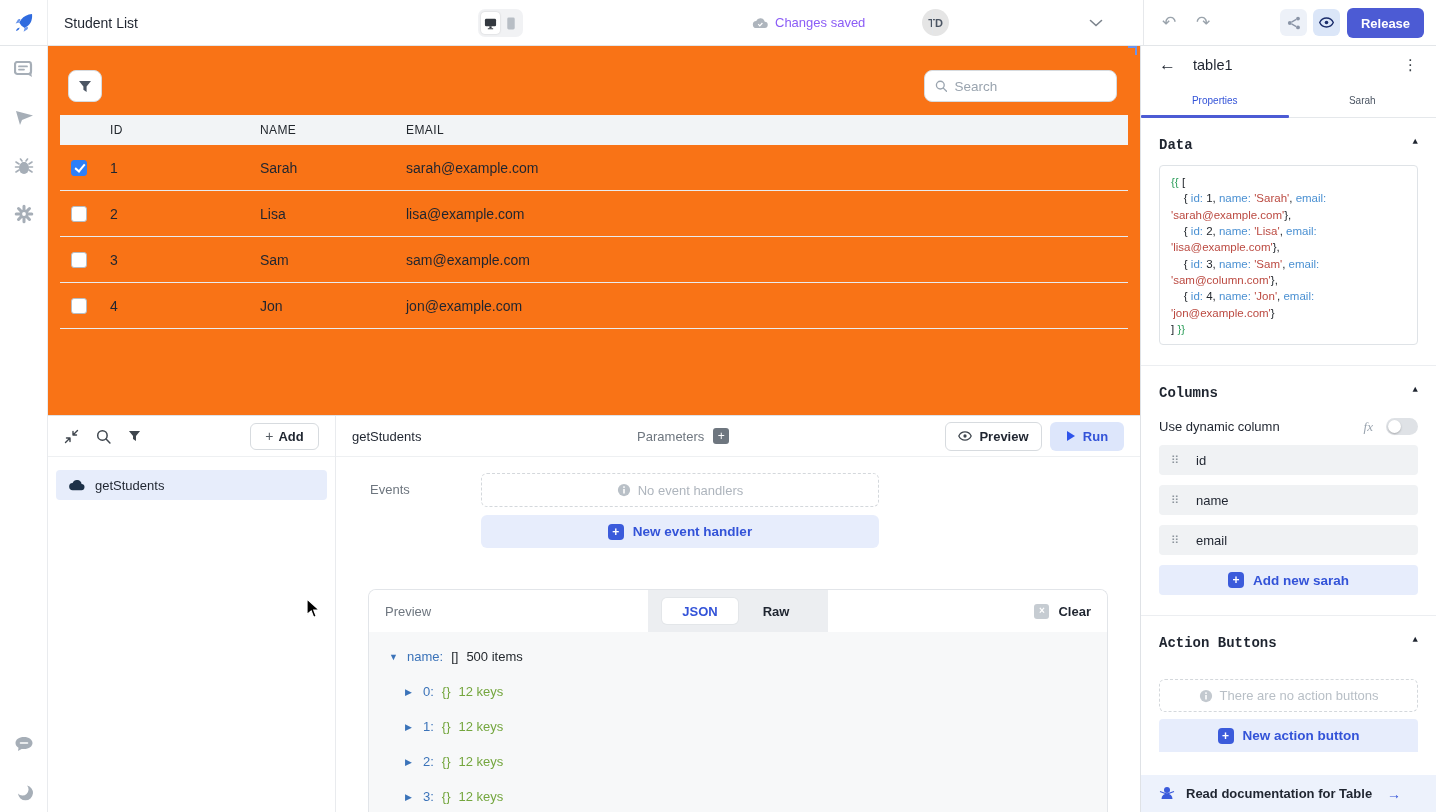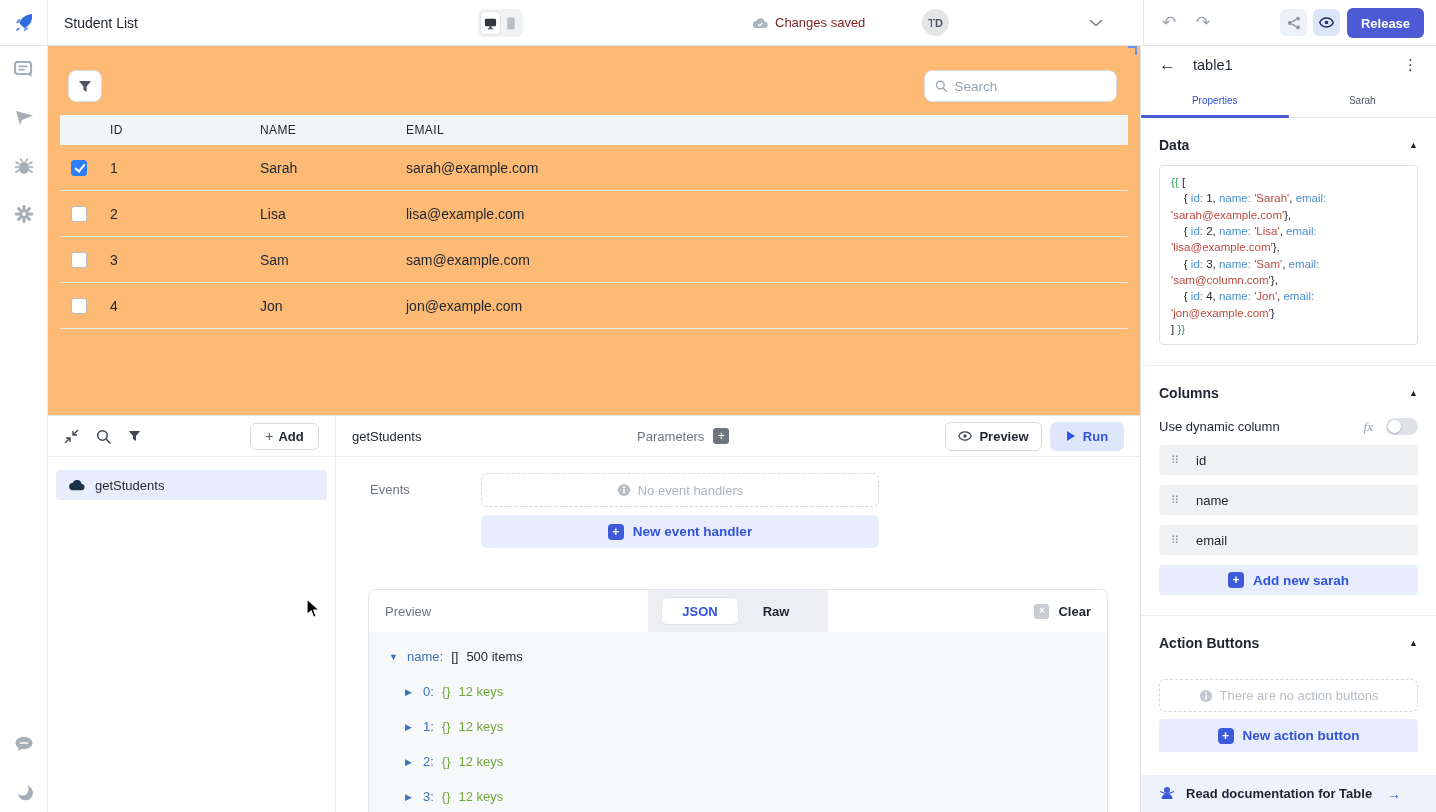--- a/index.html
+++ b/index.html
@@ -8,38 +8,38 @@
   #app { position:relative; width:1436px; height:812px; background:#fff; overflow:hidden; }
   svg { display:block; }
 
   
   .topbar { position:absolute; top:0; left:0; right:0; height:46px; background:#fff; border-bottom:1px solid #e3e6e9; z-index:10; }
   .logo-box { position:absolute; left:0; top:0; width:48px; height:45px; display:flex; align-items:center; justify-content:center; border-right:1px solid #eceef0; }
   .app-title { position:absolute; left:64px; top:0; height:45px; display:flex; align-items:center; font-size:14px; font-weight:500; }
   .device-toggle { position:absolute; left:478px; top:9px; width:45px; height:28px; background:#f1f2f4; border-radius:7px; display:flex; align-items:center; padding:3px; gap:2px; }
   .device-btn { width:20px; height:22px; border-radius:4px; display:flex; align-items:center; justify-content:center; }
   .device-btn.active { background:#fff; box-shadow:0 0 2px rgba(0,0,0,.18); }
-  .changes { position:absolute; left:752px; top:0; height:45px; display:flex; align-items:center; gap:7px; color:#7f1d1d; font-size:13px; }
+  .changes { position:absolute; left:752px; top:0; height:45px; display:flex; align-items:center; gap:7px; color:#8b5cf6; font-size:13px; }
   .avatar { position:absolute; left:922px; top:9px; width:27px; height:27px; border-radius:50%; background:#e5e5e5; color:#4b5563; font-size:11px; font-weight:700; display:flex; align-items:center; justify-content:center; }
   .tb-vdiv { position:absolute; top:11px; width:1px; height:23px; background:#e3e6e9; }
   .version { position:absolute; left:962px; top:0; height:45px; display:flex; align-items:center; gap:6px; font-size:13px; }
   .chevron-dd { position:absolute; left:1089px; top:0; height:45px; display:flex; align-items:center; color:#7b838c; }
   .tb-vdiv2 { position:absolute; left:1143px; top:0; width:1px; height:45px; background:#e6e8eb; }
   .histbtn { position:absolute; top:0; height:45px; display:flex; align-items:center; color:#9aa3ac; font-size:17px; }
   .icon-btn { position:absolute; top:9px; width:27px; height:27px; border-radius:6px; display:flex; align-items:center; justify-content:center; }
   .share-btn { left:1280px; background:#edf1f8; }
   .eye-btn { left:1313px; background:#dbe6f8; }
   .release-btn { position:absolute; left:1347px; top:8px; width:77px; height:30px; background:#4c5bd4; border:none; border-radius:6px; color:#fff; font-size:13px; font-weight:600; display:flex; align-items:center; justify-content:center; font-family:inherit; }
 
   
   .rail { position:absolute; left:0; top:46px; width:48px; bottom:0; background:#fff; border-right:1px solid #e9ebee; }
   .rail-icon { position:absolute; left:12px; width:24px; height:24px; display:flex; align-items:center; justify-content:center; color:#a6aeb7; }
 
   
-  .canvas { position:absolute; left:48px; top:46px; width:1092px; height:369px; background:#fdba74; }
+  .canvas { position:absolute; left:48px; top:46px; width:1092px; height:369px; background:#f97316; }
   .rz-corner { position:absolute; right:3px; top:0; width:9px; height:9px; border-top:2px solid #6b93ec; border-right:2px solid #6b93ec; }
   .filter-btn { position:absolute; left:20px; top:24px; width:34px; height:32px; border:1px solid #d7dbdf; border-radius:8px; background:#fff; display:flex; align-items:center; justify-content:center; }
   .search-box { position:absolute; right:23px; top:24px; width:193px; height:32px; border:1px solid #d7dbdf; border-radius:8px; display:flex; align-items:center; padding:0 10px; gap:7px; background:#fff; }
   .search-box input { border:none; outline:none; font-size:13.5px; width:100%; font-family:inherit; color:#1f2530; }
   .search-box input::placeholder { color:#9aa4af; }
   .tbl { position:absolute; left:12px; right:12px; top:69px; }
   .tbl-head { height:30px; background:#f2f4f6; display:flex; align-items:center; font-size:12px; color:#23282e; letter-spacing:.4px; }
   .col-cb { width:50px; padding-left:11px; display:flex; align-items:center; }
   .col-id { width:150px; }
   .col-name { width:146px; }
@@ -89,21 +89,21 @@
   .inspector { position:absolute; left:1140px; top:46px; right:0; bottom:0; border-left:1px solid #dfe2e6; background:#fff; }
   .insp-head { height:38px; display:flex; align-items:center; padding:0 18px; gap:17px; }
   .back-arrow { font-size:17px; color:#1f2530; }
   .widget-name { font-size:14.5px; font-weight:500; }
   .kebab { margin-left:auto; font-size:15px; color:#3c434a; letter-spacing:0; }
   .insp-tabs { height:34px; display:flex; border-bottom:1px solid #e5e8eb; position:relative; }
   .tab { flex:1; display:flex; align-items:center; justify-content:center; font-size:10px; color:#4b5563; }
   .tab.active { color:#3353d8; }
   .tab-underline { position:absolute; left:0; bottom:-1px; width:148px; height:3px; background:#4c5bd4; border-radius:1px; }
   .sec { padding:0 18px; }
-  .sec-head { display:flex; align-items:center; margin-top:19px; font-size:14px; font-weight:700; }
+  .sec-head { display:flex; align-items:flex-start; margin-top:19px; font-size:14px; font-weight:700;font-family:Liberation Mono, monospace; }
   .sec-caret { margin-left:auto; font-size:9px; color:#1f2530; }
   .code-box { margin-top:12px; border:1px solid #dfe3e7; border-radius:4px; padding:8px 11px; font-size:11.5px; line-height:1.42; white-space:pre-wrap; word-break:break-word; height:180px; overflow:hidden; }
   .code-box .g { color:#2e9e5b; } .code-box .b { color:#4a90d2; } .code-box .r { color:#bb4940; } .code-box .p { color:#23282e; }
   .h-divider { height:1px; background:#eceef1; margin-top:20px; }
   .dyn-row { display:flex; align-items:center; margin-top:17px; font-size:13px; }
   .fx { margin-left:auto; color:#9aa4af; font-style:italic; font-family:"Liberation Serif","DejaVu Serif",serif; font-size:13px; }
   .toggle { margin-left:13px; width:32px; height:17px; background:#dfe2e6; border-radius:9px; position:relative; }
   .toggle-knob { position:absolute; left:2px; top:2px; width:13px; height:13px; background:#fff; border-radius:50%; box-shadow:0 1px 2px rgba(0,0,0,.25); }
   .col-row { margin-top:10px; height:30px; background:#f0f2f4; border-radius:4px; display:flex; align-items:center; padding:0 12px; gap:17px; font-size:13px; }
   .drag { color:#8d959d; font-size:11px; }

